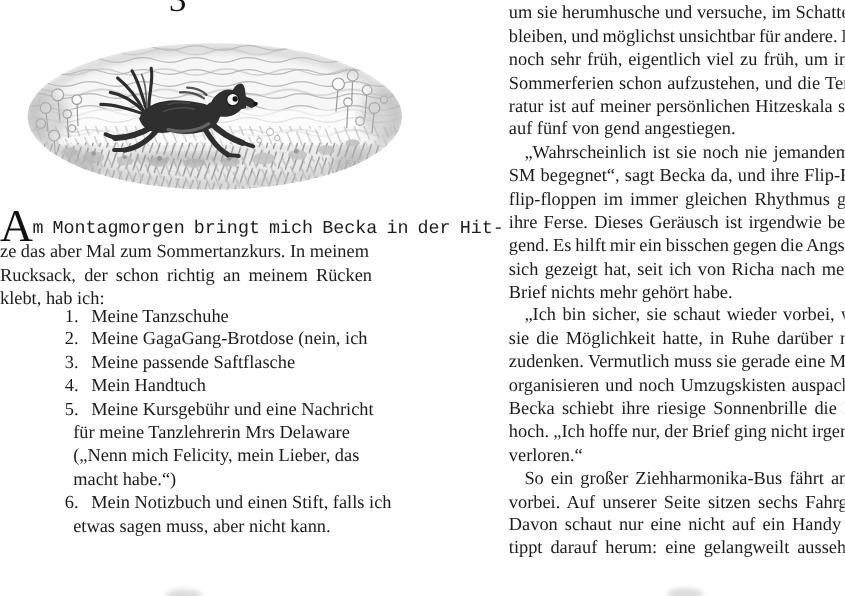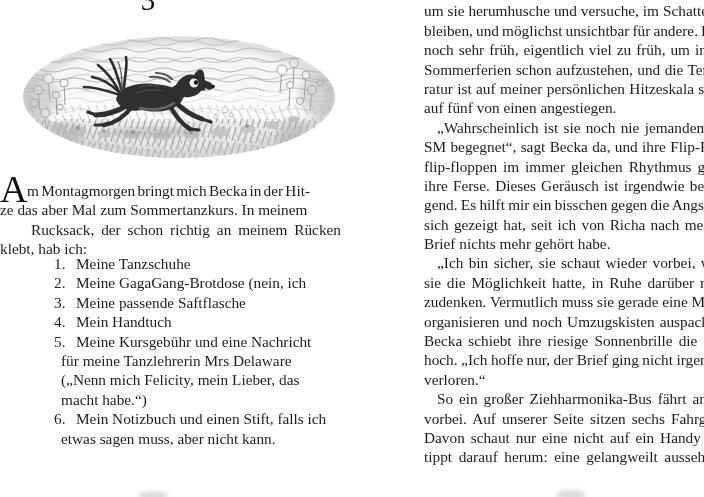--- a/index.html
+++ b/index.html
@@ -178,23 +178,23 @@
         <circle cx="16" cy="62" r="22" fill="#b0b0b0" opacity="0.5" filter="url(#soft2)"></circle>
         <circle cx="302" cy="60" r="22" fill="#b0b0b0" opacity="0.5" filter="url(#soft2)"></circle>
         <circle cx="46" cy="104" r="16" fill="#a8a8a8" opacity="0.45" filter="url(#soft2)"></circle>
         <circle cx="272" cy="100" r="15" fill="#a8a8a8" opacity="0.45" filter="url(#soft2)"></circle>
       </g>
     </svg>
 
     <div id="opening">
       <span id="dropcap">A</span>
       <div id="opening-lines">
-          <div class="line" style="padding-left: 27px;"><span class="lt" style="word-spacing: -1.58929px;">m Montagmorgen bringt mich Becka in der Hit-</span></div>
+          <div class="line" style="padding-left: 27px; font-family: Liberation Mono, monospace;"><span class="lt" style="word-spacing: -1.58929px;">m Montagmorgen bringt mich Becka in der Hit-</span></div>
           <div class="line"><span class="lt" style="word-spacing: -0.0133929px;">ze das aber Mal zum Sommertanzkurs. In meinem</span></div>
-          <div class="line"><span class="lt" style="word-spacing: 3.02604px; margin-left: 31px;">Rucksack, der schon richtig an meinem Rücken</span></div>
+          <div class="line"><span class="lt" style="word-spacing: 3.02604px;">Rucksack, der schon richtig an meinem Rücken</span></div>
           <div class="line"><span class="lt">klebt, hab ich:</span></div>
         </div>
     </div>
 
     <div id="packing-list">
         <div class="line num-line"><span class="num">1.</span><span class="lt">Meine Tanzschuhe</span></div>
         <div class="line num-line"><span class="num">2.</span><span class="lt">Meine GagaGang-Brotdose (nein, ich</span></div>
         <div class="line num-line"><span class="num">3.</span><span class="lt">Meine passende Saftflasche</span></div>
         <div class="line num-line"><span class="num">4.</span><span class="lt">Mein Handtuch</span></div>
         <div class="line num-line"><span class="num">5.</span><span class="lt">Meine Kursgebühr und eine Nachricht</span></div>
@@ -207,21 +207,21 @@
   </div>
 
   <div id="right-page" class="page"></div>
   <div id="right-col">
       <div class="line" style="padding-left: 13px;"></div>
       <div class="line"><span class="lt" style="word-spacing: 0.104911px;">um sie herumhusche und versuche, im Schatten zu</span></div>
       <div class="line"><span class="lt" style="word-spacing: -0.685268px;">bleiben, und möglichst unsichtbar für andere. Es ist</span></div>
       <div class="line"><span class="lt" style="word-spacing: 1.1684px;">noch sehr früh, eigentlich viel zu früh, um in den</span></div>
       <div class="line"><span class="lt" style="word-spacing: 0.590625px;">Sommerferien schon aufzustehen, und die Tempe-</span></div>
       <div class="line"><span class="lt" style="word-spacing: 0.552083px;">ratur ist auf meiner persönlichen Hitzeskala schon</span></div>
-      <div class="line"><span class="lt">auf fünf von einen angestiegen.</span></div>
+      <div class="line"><span class="lt">auf fünf von gend angestiegen.</span></div>
       <div class="line" style="padding-left: 13px;"><span class="lt" style="word-spacing: 1.41927px;">„Wahrscheinlich ist sie noch nie jemandem mit</span></div>
       <div class="line"><span class="lt" style="word-spacing: 0.526786px;">SM begegnet“, sagt Becka da, und ihre Flip-Flops</span></div>
       <div class="line"><span class="lt" style="word-spacing: 2.1px;">flip-floppen im immer gleichen Rhythmus gegen</span></div>
       <div class="line"><span class="lt" style="word-spacing: 1.375px;">ihre Ferse. Dieses Geräusch ist irgendwie beruhi-</span></div>
       <div class="line"><span class="lt" style="word-spacing: -0.534722px;">gend. Es hilft mir ein bisschen gegen die Angst, die</span></div>
       <div class="line"><span class="lt" style="word-spacing: 1.42188px;">sich gezeigt hat, seit ich von Richa nach meinem</span></div>
       <div class="line"><span class="lt">Brief nichts mehr gehört habe.</span></div>
       <div class="line" style="padding-left: 13px;"><span class="lt" style="word-spacing: 1.5558px;">„Ich bin sicher, sie schaut wieder vorbei, wenn</span></div>
       <div class="line"><span class="lt" style="word-spacing: 2.04911px;">sie die Möglichkeit hatte, in Ruhe darüber nach-</span></div>
       <div class="line"><span class="lt" style="word-spacing: -0.0390625px;">zudenken. Vermutlich muss sie gerade eine Menge</span></div>

